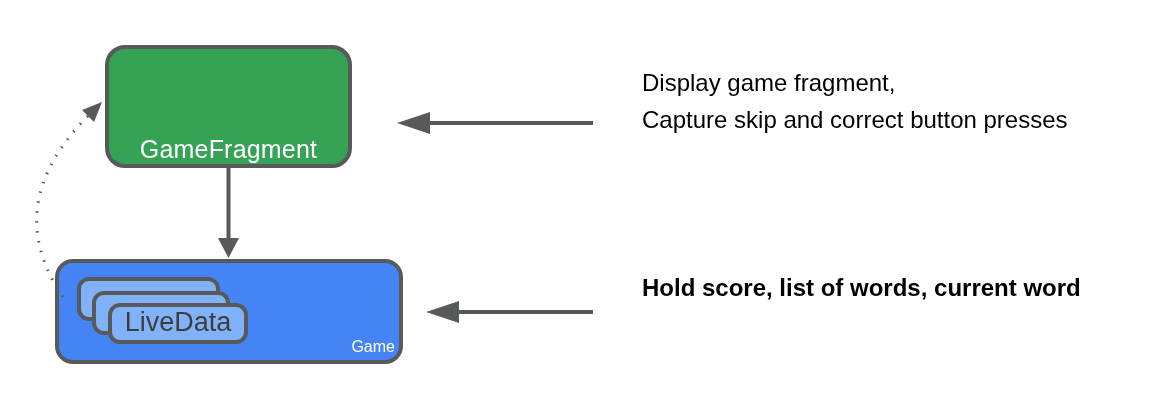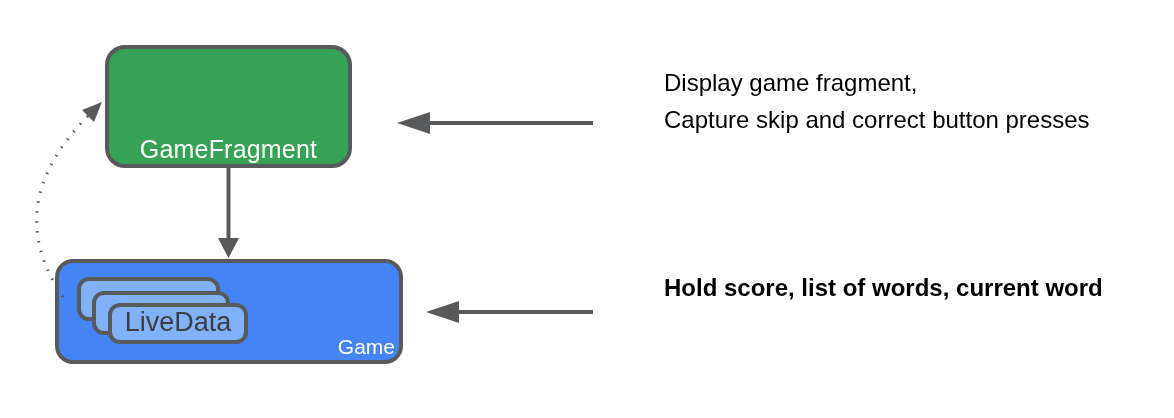--- a/index.html
+++ b/index.html
@@ -35,42 +35,42 @@
     font-size: 25px; letter-spacing: 0.2px;
   }
   .game-viewmodel {
     left: 55px; top: 259px; width: 348px; height: 105px;
     background: var(--blue-fill);
     border-radius: 18px;
     justify-content: flex-end;
   }
   .viewmodel-label {
     color: var(--node-text);
-    font-size: 21px; line-height: 26px;
+    font-size: 16px; line-height: 26px;
     text-align: right;
     padding-right: 4px;
   }
   .livedata-card {
     position: absolute;
     background: var(--light-blue-fill);
     border: 4px solid var(--border-gray);
     border-radius: 12px;
   }
   .card-back  { left: 77px;  top: 277px; width: 143px; height: 44px; }
   .card-mid   { left: 92px;  top: 291px; width: 138px; height: 44px; }
   .card-front {
     left: 108px; top: 303px; width: 140px; height: 41px;
     display: flex; align-items: flex-start; justify-content: center;
     color: var(--card-text);
     font-size: 27px;
   }
 
   .note {
     position: absolute;
-    left: 664px;
+    left: 642px;
     color: var(--note-text);
     font-size: 24px; line-height: 37px;
     white-space: nowrap;
   }
   .note-top { top: 64px; }
   .note-bottom { top: 269px; font-weight: bold; }
 
   svg.connectors {
     position: absolute; left: 0; top: 0;
     width: 1174px; height: 418px;

